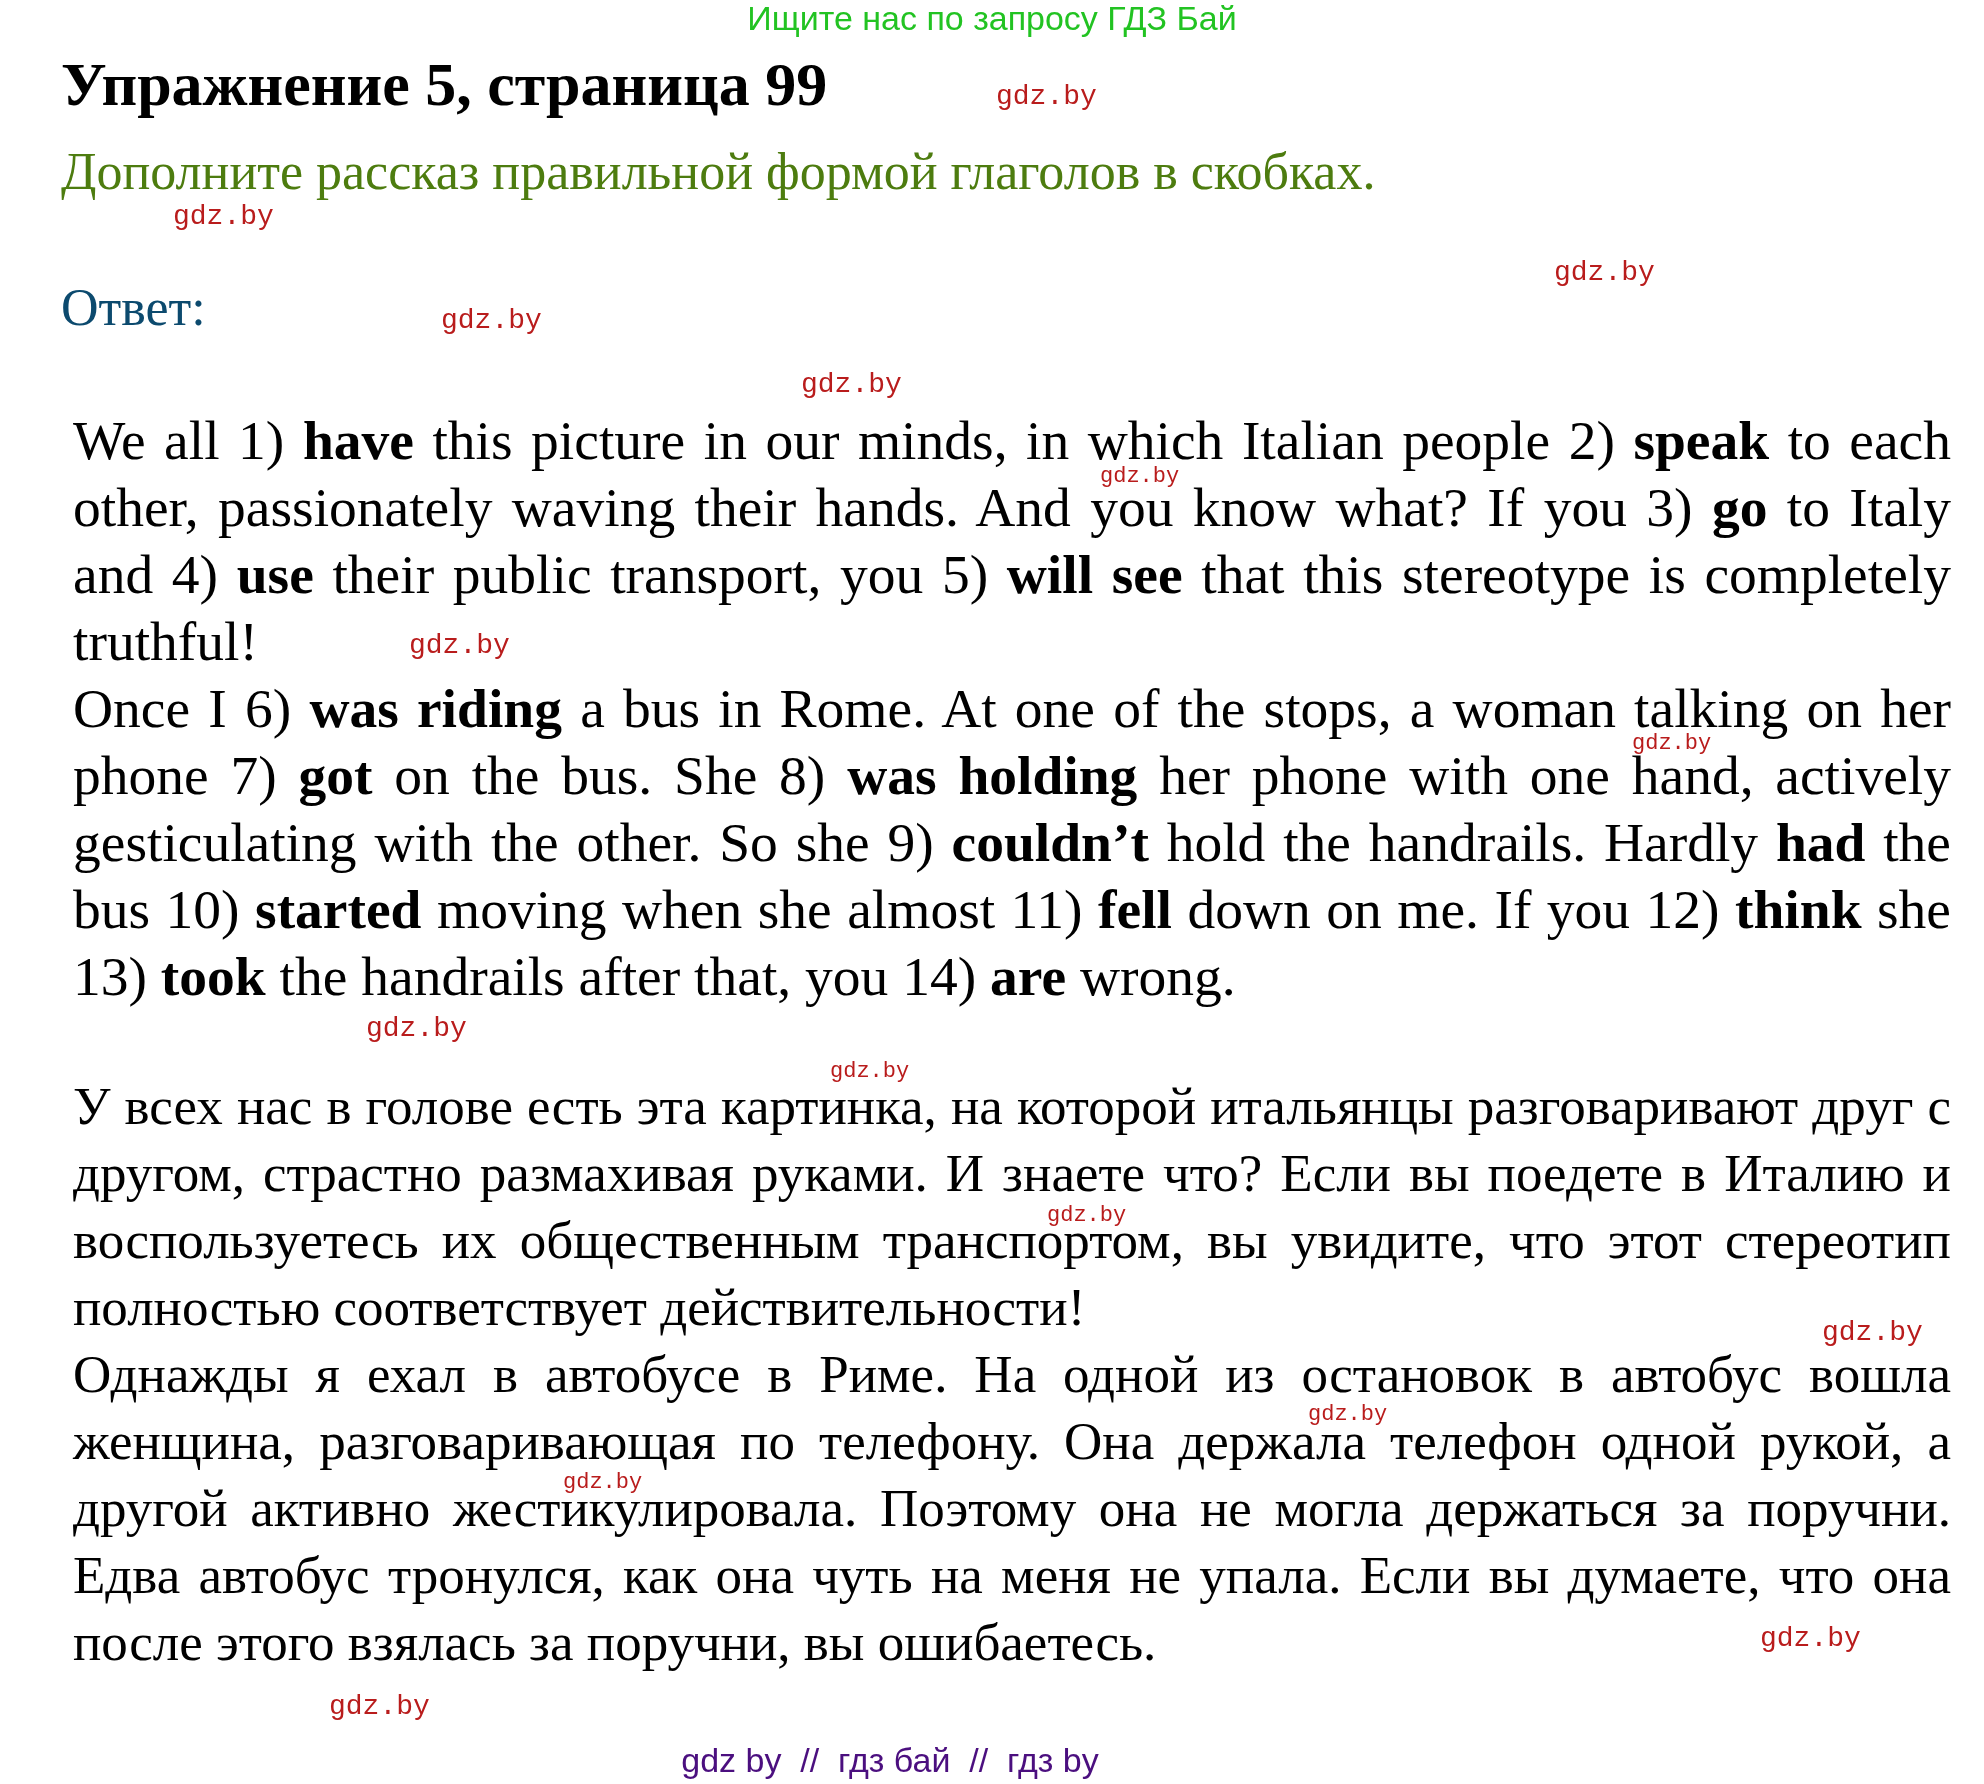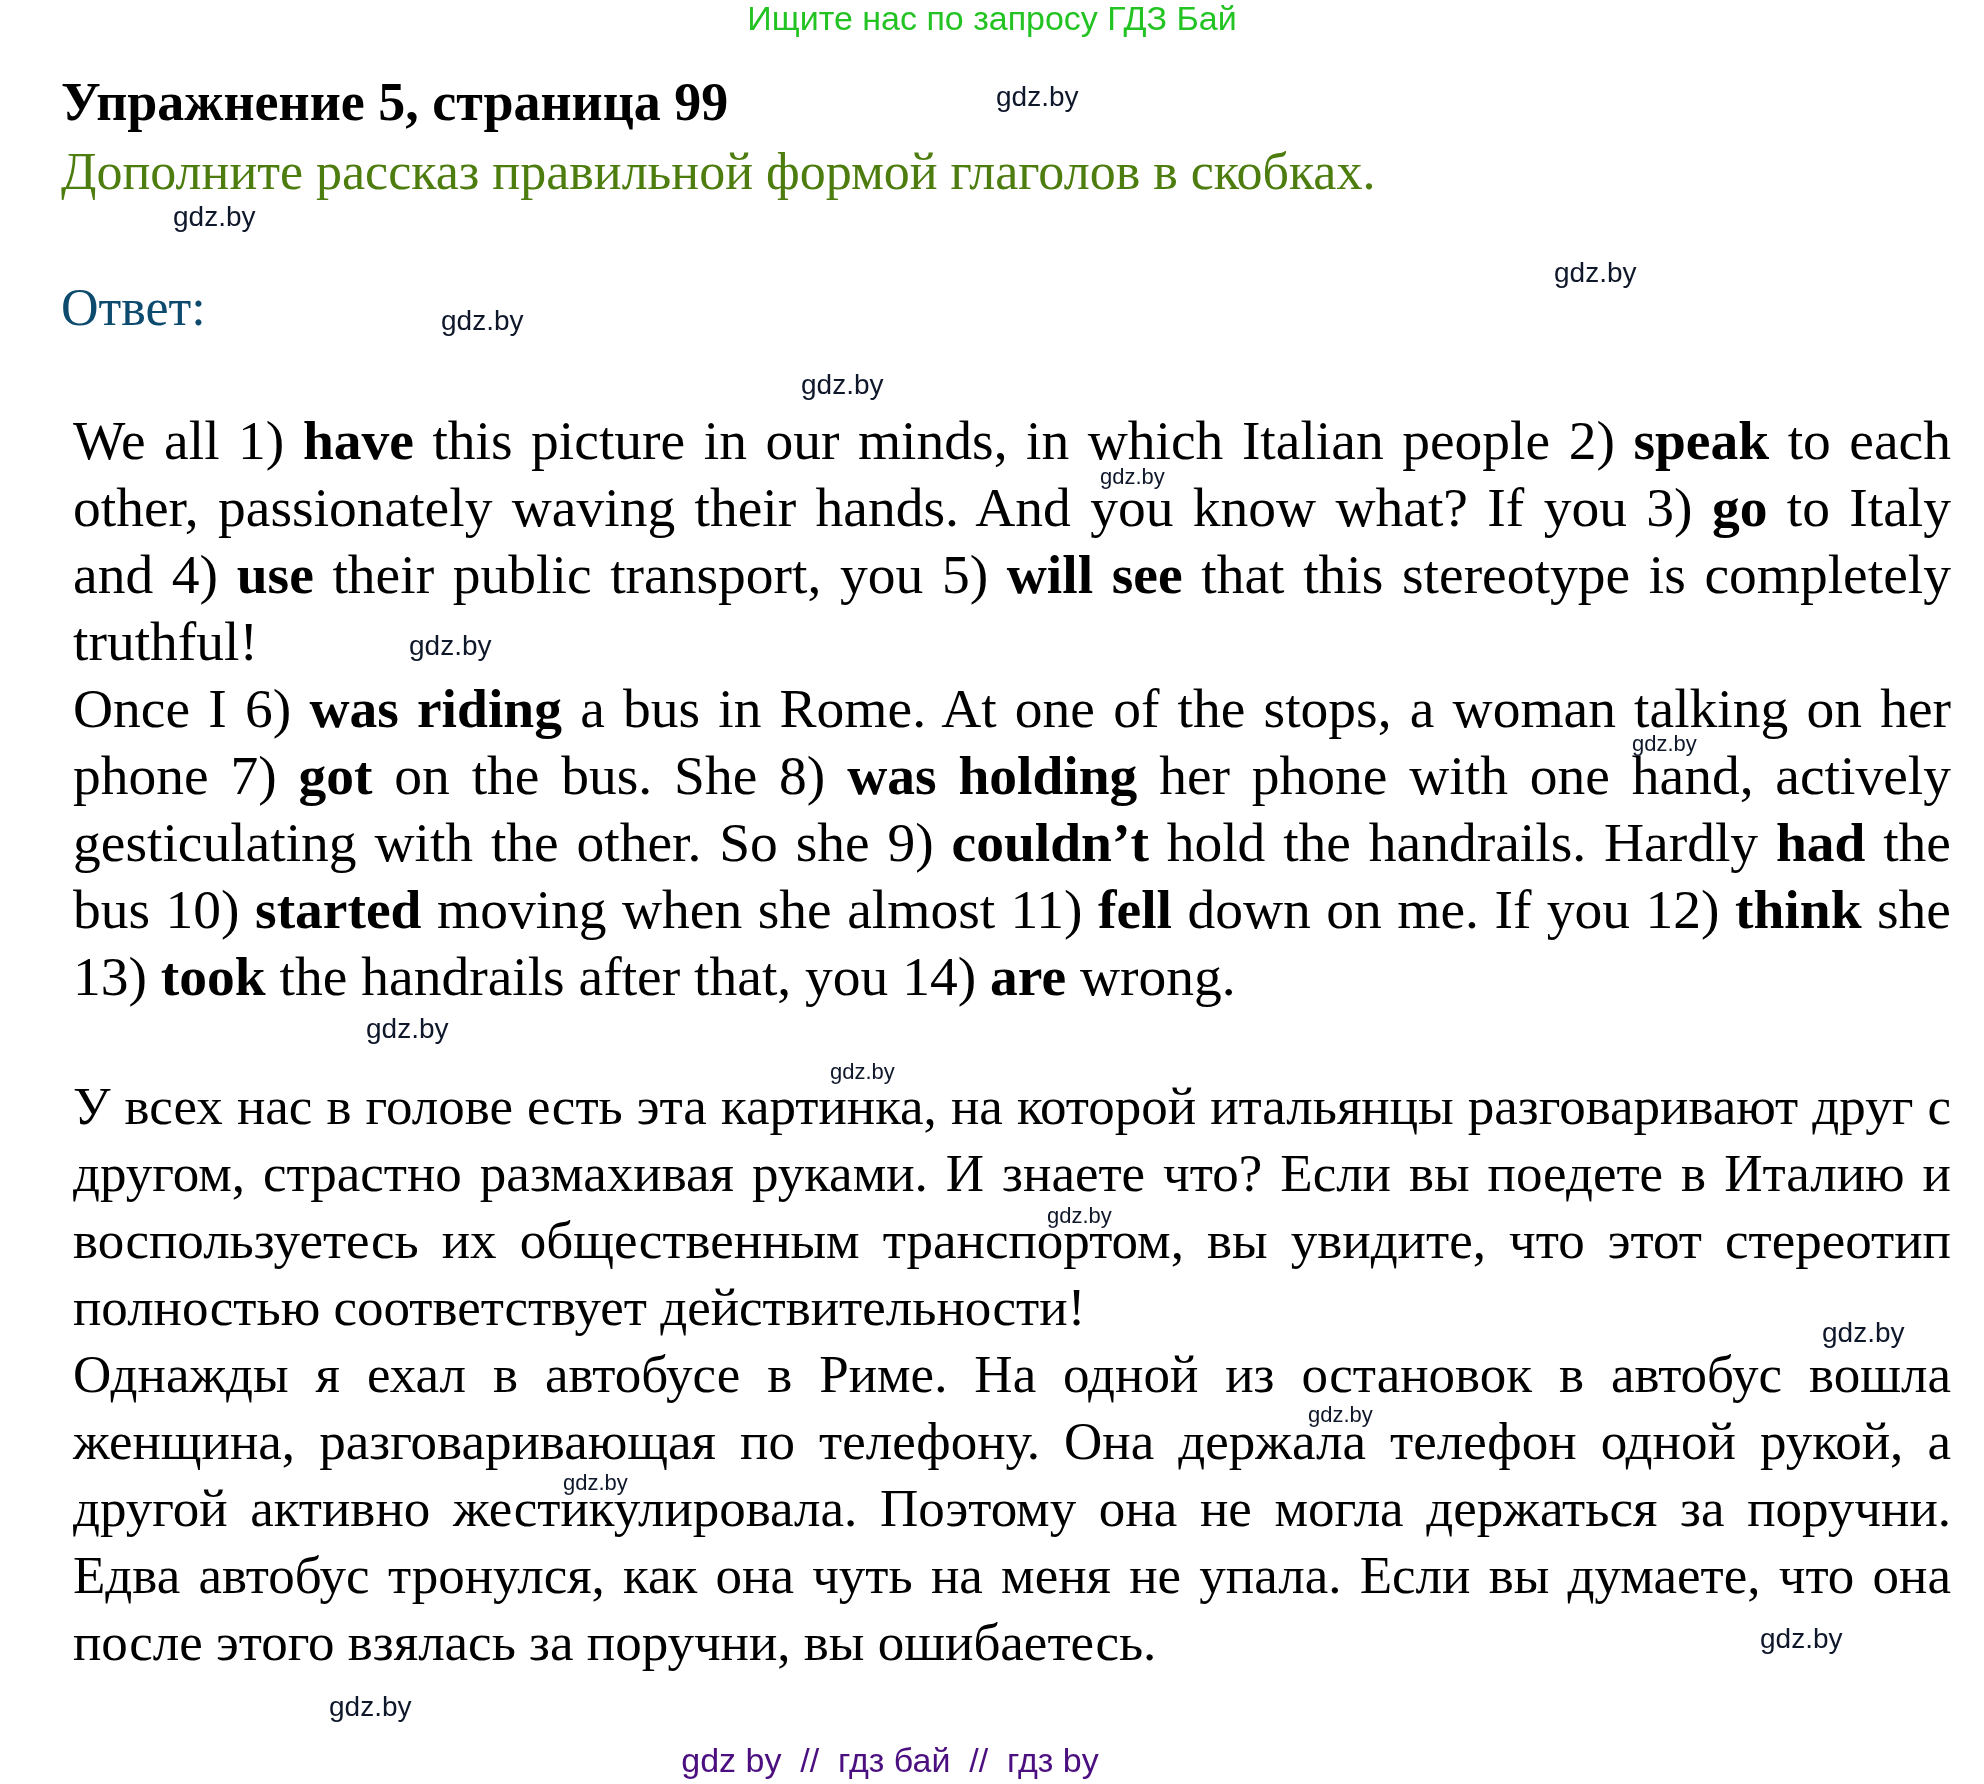--- a/index.html
+++ b/index.html
@@ -1,31 +1,31 @@
 <!DOCTYPE html>
 <html><head>
 <meta charset="utf-8">
 <style>
   html, body { margin:0; padding:0; background:#ffffff; }
   body { width:1984px; height:1784px; position:relative; overflow:hidden; }
   .banner { position:absolute; top:0; left:0; width:1984px; text-align:center;
     font-family:"Liberation Sans", sans-serif; font-size:34px; color:#22c322; line-height:36px; }
-  .title { position:absolute; left:61px; top:70px; font-family:"Liberation Serif", serif;
-    font-weight:bold; font-size:54px; color:#000; line-height:64px; }
+  .title { position:absolute; left:61px; top:52px; font-family:"Liberation Serif", serif;
+    font-weight:bold; font-size:62px; color:#000; line-height:64px; }
   .subtitle { position:absolute; left:61px; top:140px; font-family:Liberation Serif, serif;
     font-size:52px; color:#4d7c0f; line-height:64px; }
   .answer-label { position:absolute; left:61px; top:276px; font-family:"Liberation Serif", serif;
     font-size:52px; color:#0c4a6e; line-height:64px; }
   .para { position:absolute; left:61px; width:1878px; font-family:"Liberation Serif", serif;
     font-size:55.5px; color:#000; line-height:67px; text-align:justify;margin-left:12px; }
   .para p { margin:0; }
   .para b { font-weight:bold; }
   .en { top:407px; }
   .ru { top:1073px; font-size:53px; }
-  .wm { position:absolute; font-family:Liberation Sans, sans-serif; font-size:28px; color:#0f172a; line-height:30px; }
+  .wm { position:absolute; font-family:Liberation Mono, monospace; font-size:28px; color:#b91c1c; line-height:30px; }
   .wm.small { font-size:22px; line-height:24px; }
   .footer { position:absolute; left:0; width:1780px; top:1740px; text-align:center;
     font-family:"Liberation Sans", sans-serif; font-size:34px; color:#4b0f7f; line-height:40px; white-space:pre; }
 </style>
 </head>
 <body>
 
 <div class="banner">Ищите нас по запросу ГДЗ Бай</div>
 
 <div class="title">Упражнение 5, страница 99</div>

